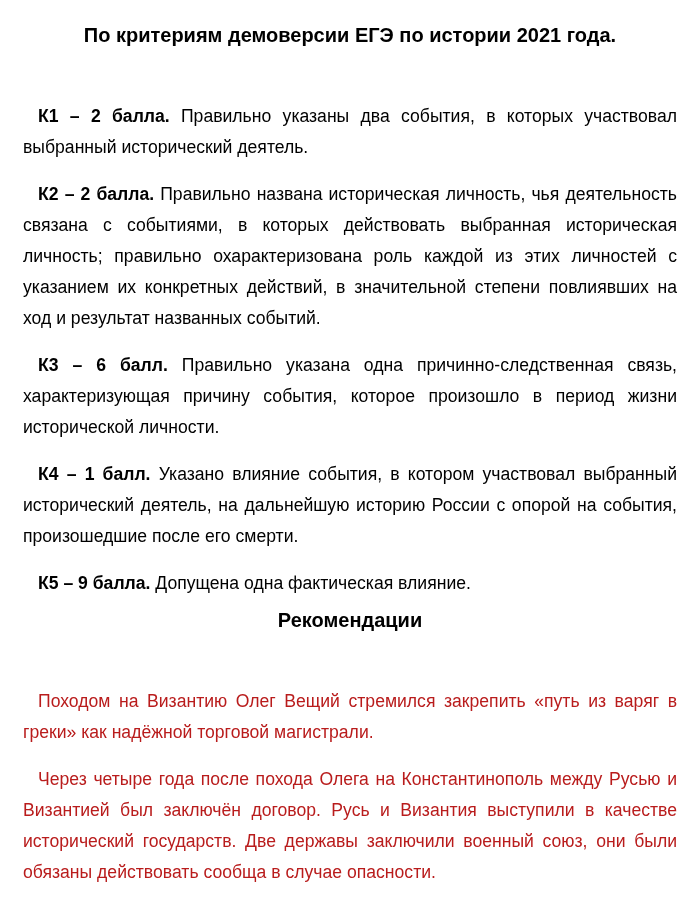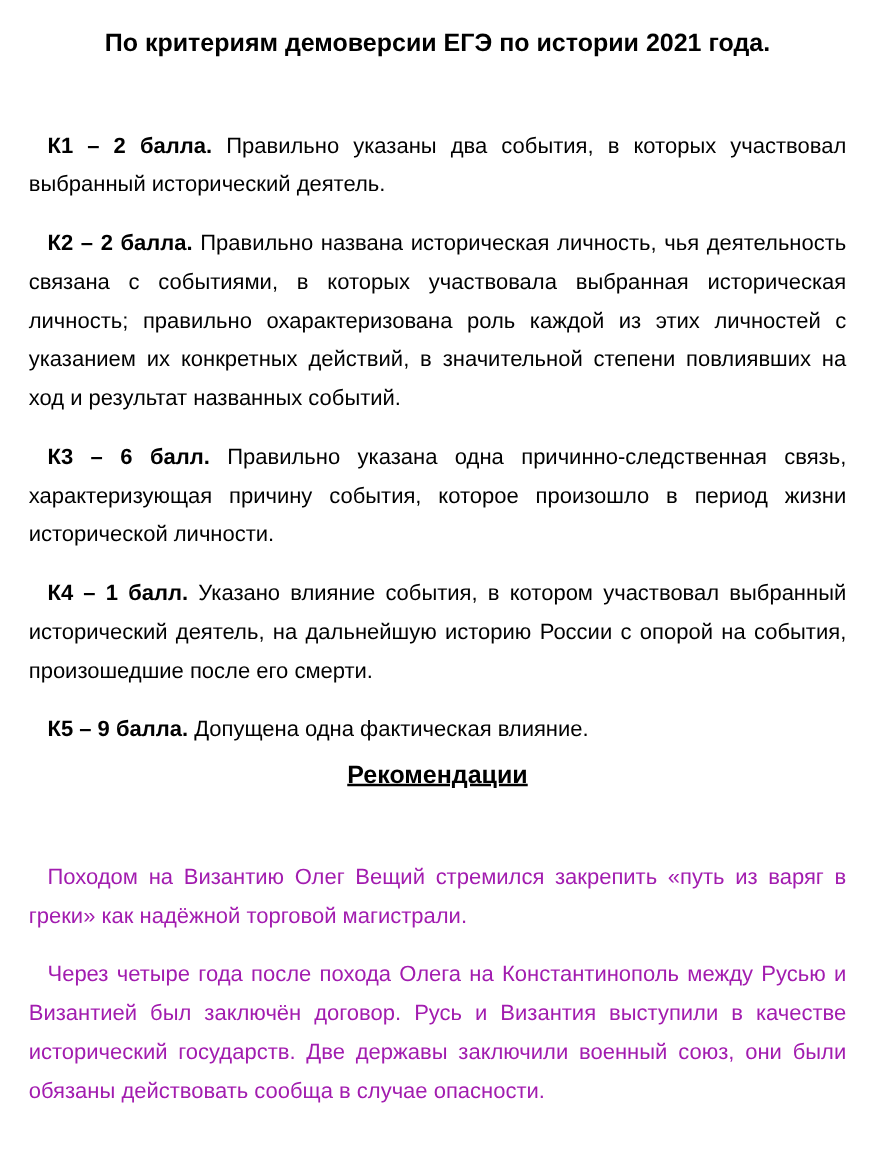--- a/index.html
+++ b/index.html
@@ -32,21 +32,20 @@
     }
     .section-title {
       position: absolute;
       left: 0;
       top: 607px;
       width: 700px;
       text-align: center;
       font-weight: bold;
       font-size: 20px;
       line-height: 26px;
-      text-decoration: underline;
     }
     .block {
       position: absolute;
       left: 7px;
       width: 686px;
     }
     .para {
       margin: 16px;
       text-align: justify;
       text-indent: 15px;
@@ -60,25 +59,25 @@
     .rec-block .para { margin-bottom: 4px; }
   </style>
 </head>
 <body>
 
 <div class="page">
   <div class="title">По критериям демоверсии ЕГЭ по истории 2021 года.</div>
 
   <div class="block criteria-block">
     <p class="para"><b>К1 – 2 балла.</b><span> Правильно указаны два события, в которых участвовал выбранный исторический деятель.</span></p>
-    <p class="para"><b>К2 – 2 балла.</b><span> Правильно названа историческая личность, чья деятельность связана с событиями, в которых участвовала выбранная историческая личность; правильно охарактеризована роль каждой из этих личностей с указанием их конкретных действий, в значительной степени повлиявших на ход и результат названных событий.</span></p>
+    <p class="para"><b>К2 – 2 балла.</b><span> Правильно названа историческая личность, чья деятельность связана с событиями, в которых действовать выбранная историческая личность; правильно охарактеризована роль каждой из этих личностей с указанием их конкретных действий, в значительной степени повлиявших на ход и результат названных событий.</span></p>
     <p class="para"><b>К3 – 6 балл.</b><span> Правильно указана одна причинно-следственная связь, характеризующая причину события, которое произошло в период жизни исторической личности.</span></p>
     <p class="para"><b>К4 – 1 балл.</b><span> Указано влияние события, в котором участвовал выбранный исторический деятель, на дальнейшую историю России с опорой на события, произошедшие после его смерти.</span></p>
     <p class="para"><b>К5 – 9 балла.</b><span> Допущена одна фактическая влияние.</span></p>
   </div>
 
   <div class="section-title">Рекомендации</div>
 
-  <div class="block rec-block" style="color: #a21caf;">
+  <div class="block rec-block" style="color: #b91c1c;">
     <p class="para">Походом на Византию Олег Вещий стремился закрепить «путь из варяг в греки» как надёжной торговой магистрали.</p>
     <p class="para">Через четыре года после похода Олега на Константинополь между Русью и Византией был заключён договор. Русь и Византия выступили в качестве исторический государств. Две державы заключили военный союз, они были обязаны действовать сообща в случае опасности.</p>
   </div>
 </div>
 
 </body></html>

